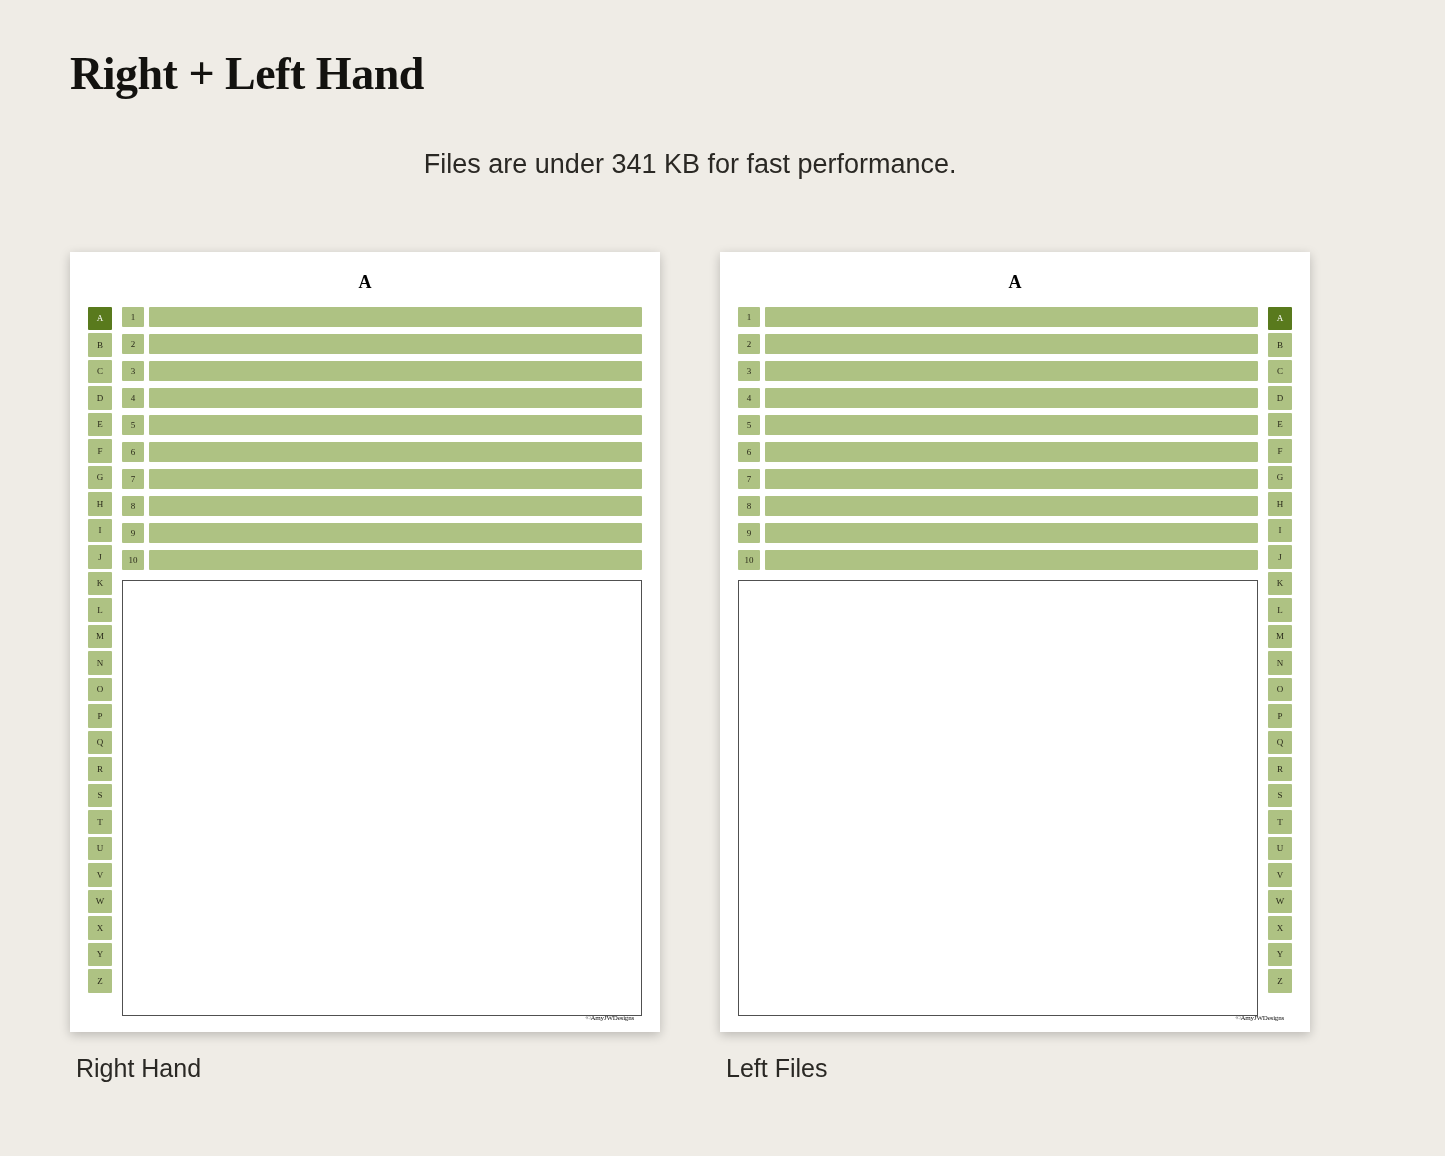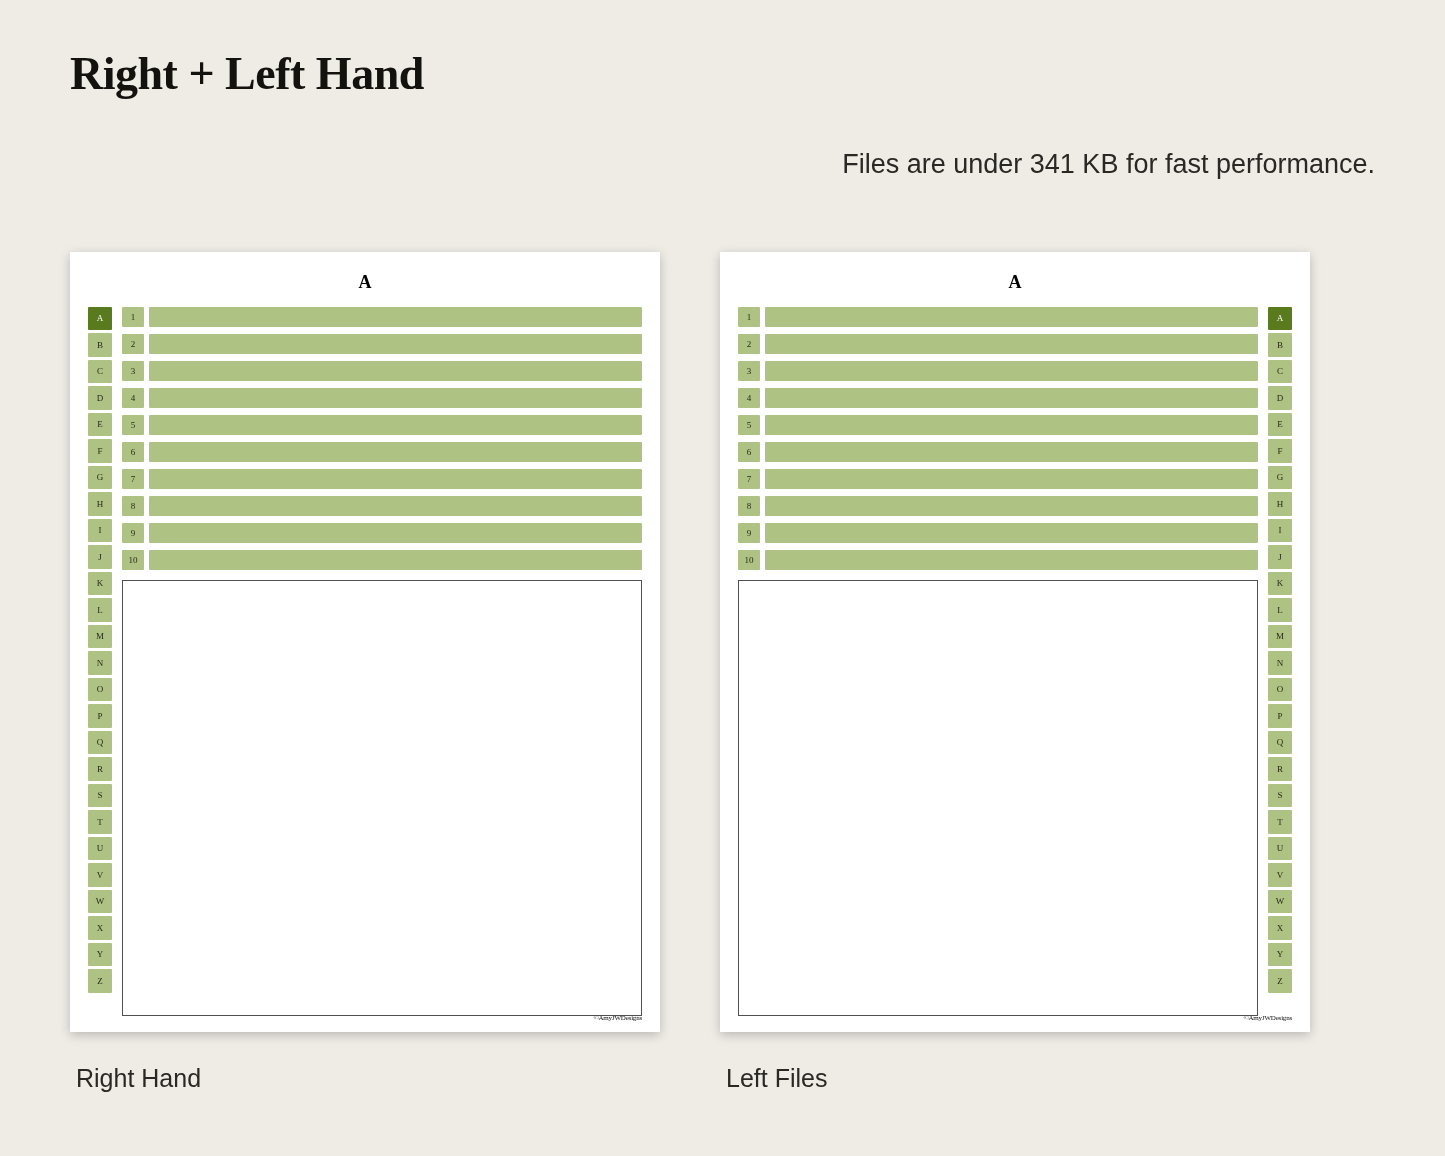--- a/index.html
+++ b/index.html
@@ -6,21 +6,20 @@
   body {
     background: #efece6;
     width: 1445px;
     height: 1156px;
     font-family: Georgia, 'Times New Roman', serif;
     color: #1a1a1a;
     overflow: hidden;
   }
   .header {
     display: flex;
-    justify-content: space-between;
     padding: 45px 70px 30px 70px;
   }
   .title {
     font-family: Georgia, 'Times New Roman', serif;
     font-weight: 700;
     font-size: 46px;
     line-height: 1.25;
     color: #13120f;
     letter-spacing: -0.5px;
   }
@@ -115,31 +114,31 @@
     border-radius: 1px;
   }
   .notebox {
     flex: 1;
     border: 1px solid #505050;
     min-height: 0;
   }
   .footer-brand {
     position: absolute;
     bottom: 10px;
-    right: 18px;
+    right: 26px;
     font-family: Georgia, serif;
     font-size: 7px;
     color: #111;
     letter-spacing: -0.2px;
   }
   .caption {
     font-family: "Gill Sans", "Gill Sans MT", "Segoe UI", Arial, sans-serif;
     font-size: 25px;
     color: #2a2824;
-    margin-top: 32px;
+    margin-top: 22px;
     padding-left: 6px;
   }
 </style>
 </head>
 <body>
 
 <div class="header">
   <div class="title">
     <span>Right + Left Hand</span><br>
   </div>

